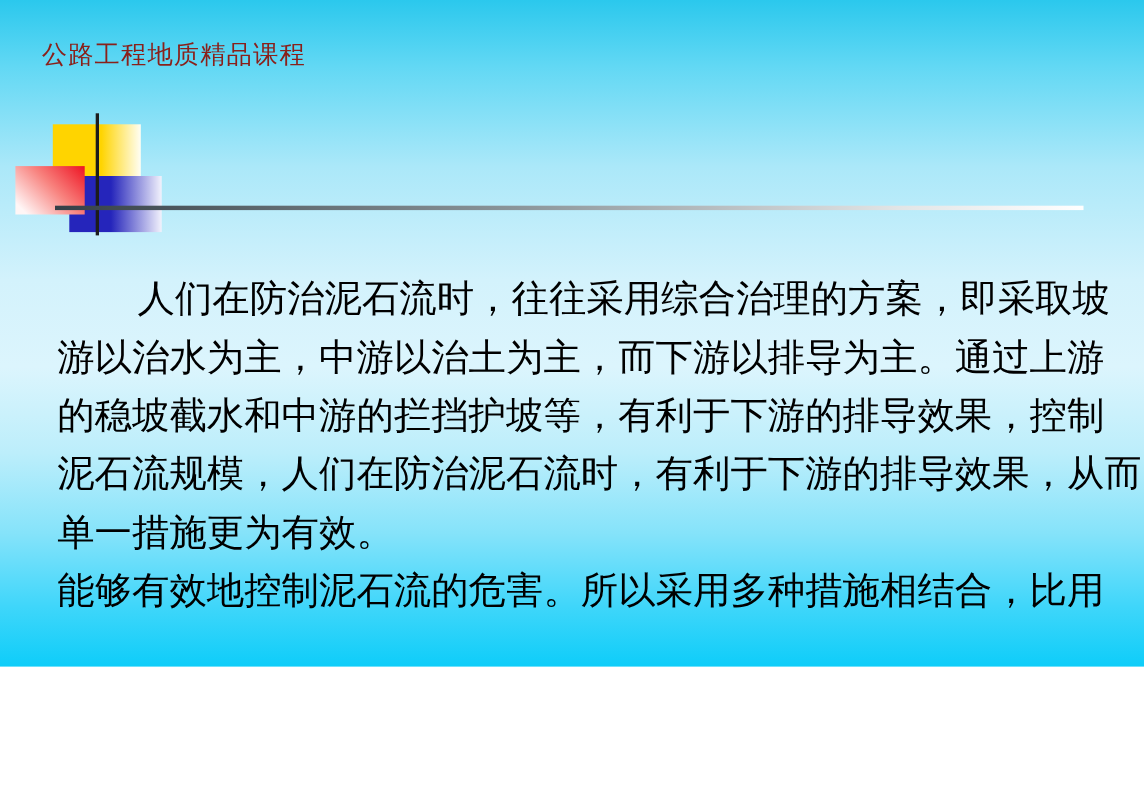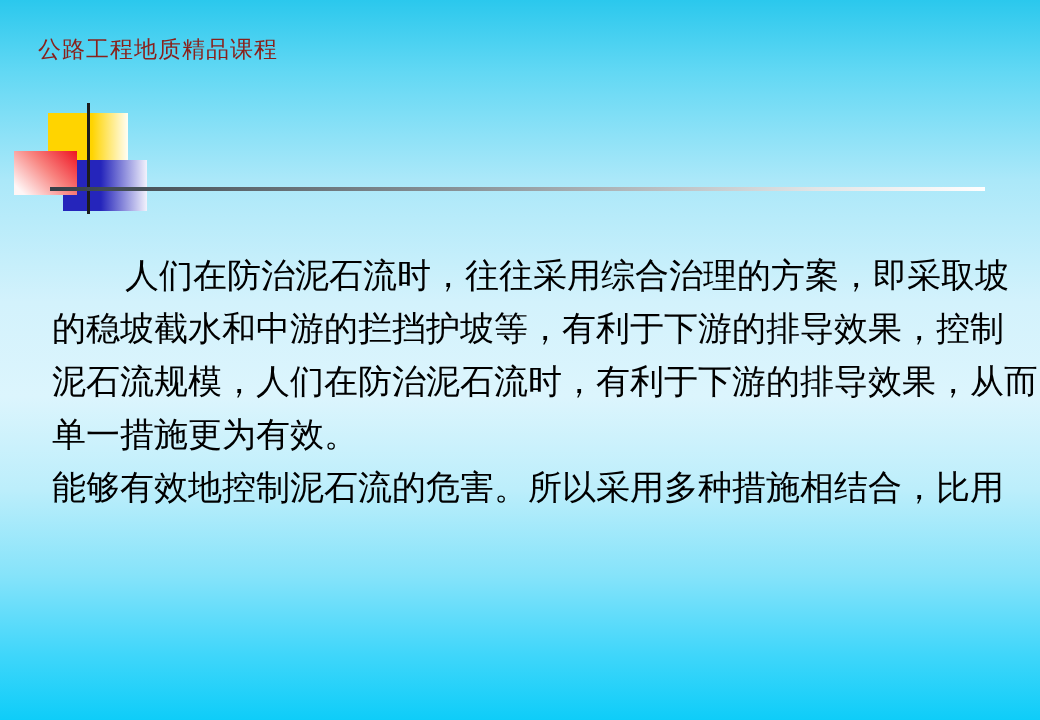--- a/index.html
+++ b/index.html
@@ -2,23 +2,23 @@
 <html><head>
 <meta charset="utf-8">
 <style>
   html, body {
     margin: 0;
     padding: 0;
   }
   .slide {
     position: relative;
     width: 1040px;
-    height: 720px;
+    height: 606px;
     overflow: hidden;
-    font-family: Liberation Serif, serif;
+    font-family: Liberation Mono, monospace;
     background: linear-gradient(180deg,
       #2bc8ed 0%,
       #62d8f4 10%,
       #abe8f9 25%,
       #d3f2fc 42%,
       #dcf5fd 55%,
       #bceefb 68%,
       #85e3fa 80%,
       #3fd6fa 91%,
       #0ecdf9 100%);
@@ -109,19 +109,20 @@
     <div class="sq-yellow"></div>
     <div class="sq-blue"></div>
     <div class="sq-red"></div>
     <div class="v-line"></div>
   </div>
 
   <div class="h-line"></div>
 
   <div class="body-text">
     <div class="body-line first">人们在防治泥石流时，往往采用综合治理的方案，即采取坡</div>
+    <div class="body-line">游以治水为主，中游以治土为主，而下游以排导为主。通过上游</div>
     <div class="body-line">的稳坡截水和中游的拦挡护坡等，有利于下游的排导效果，控制</div>
     <div class="body-line">泥石流规模，人们在防治泥石流时，有利于下游的排导效果，从而</div>
     <div class="body-line last">单一措施更为有效。</div>
     <div class="body-line">能够有效地控制泥石流的危害。所以采用多种措施相结合，比用</div>
   </div>
 
 </div>
 
 </body></html>

